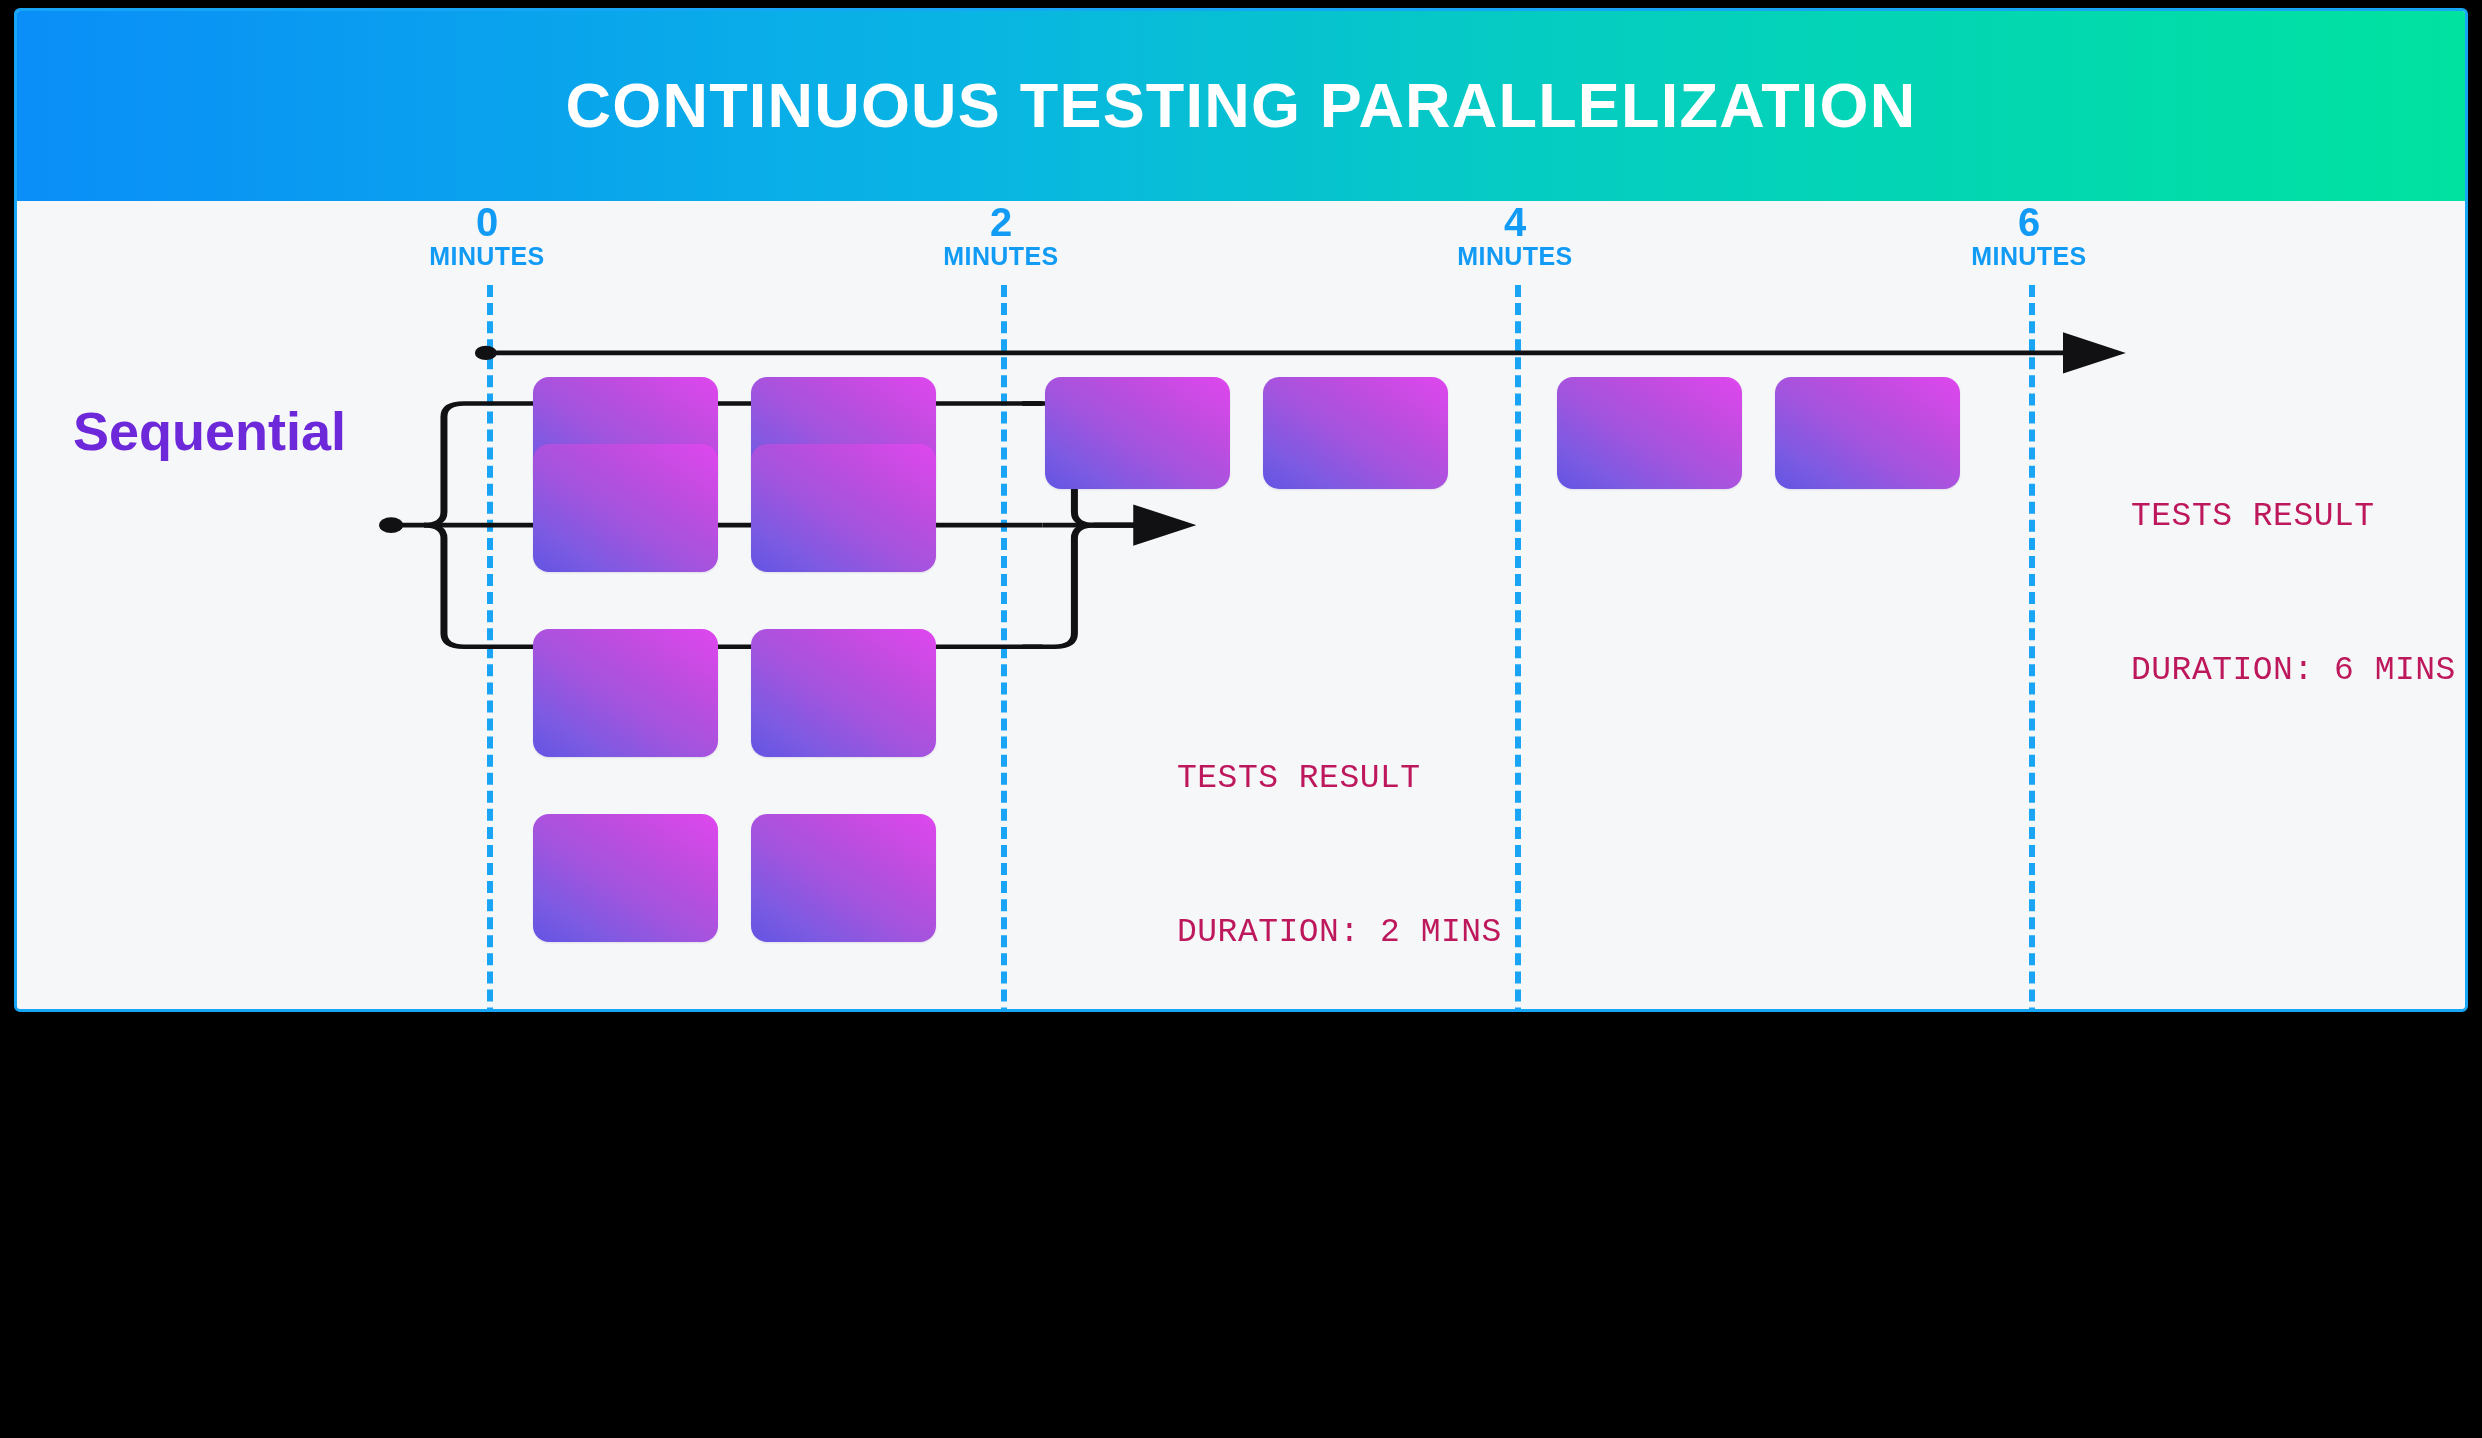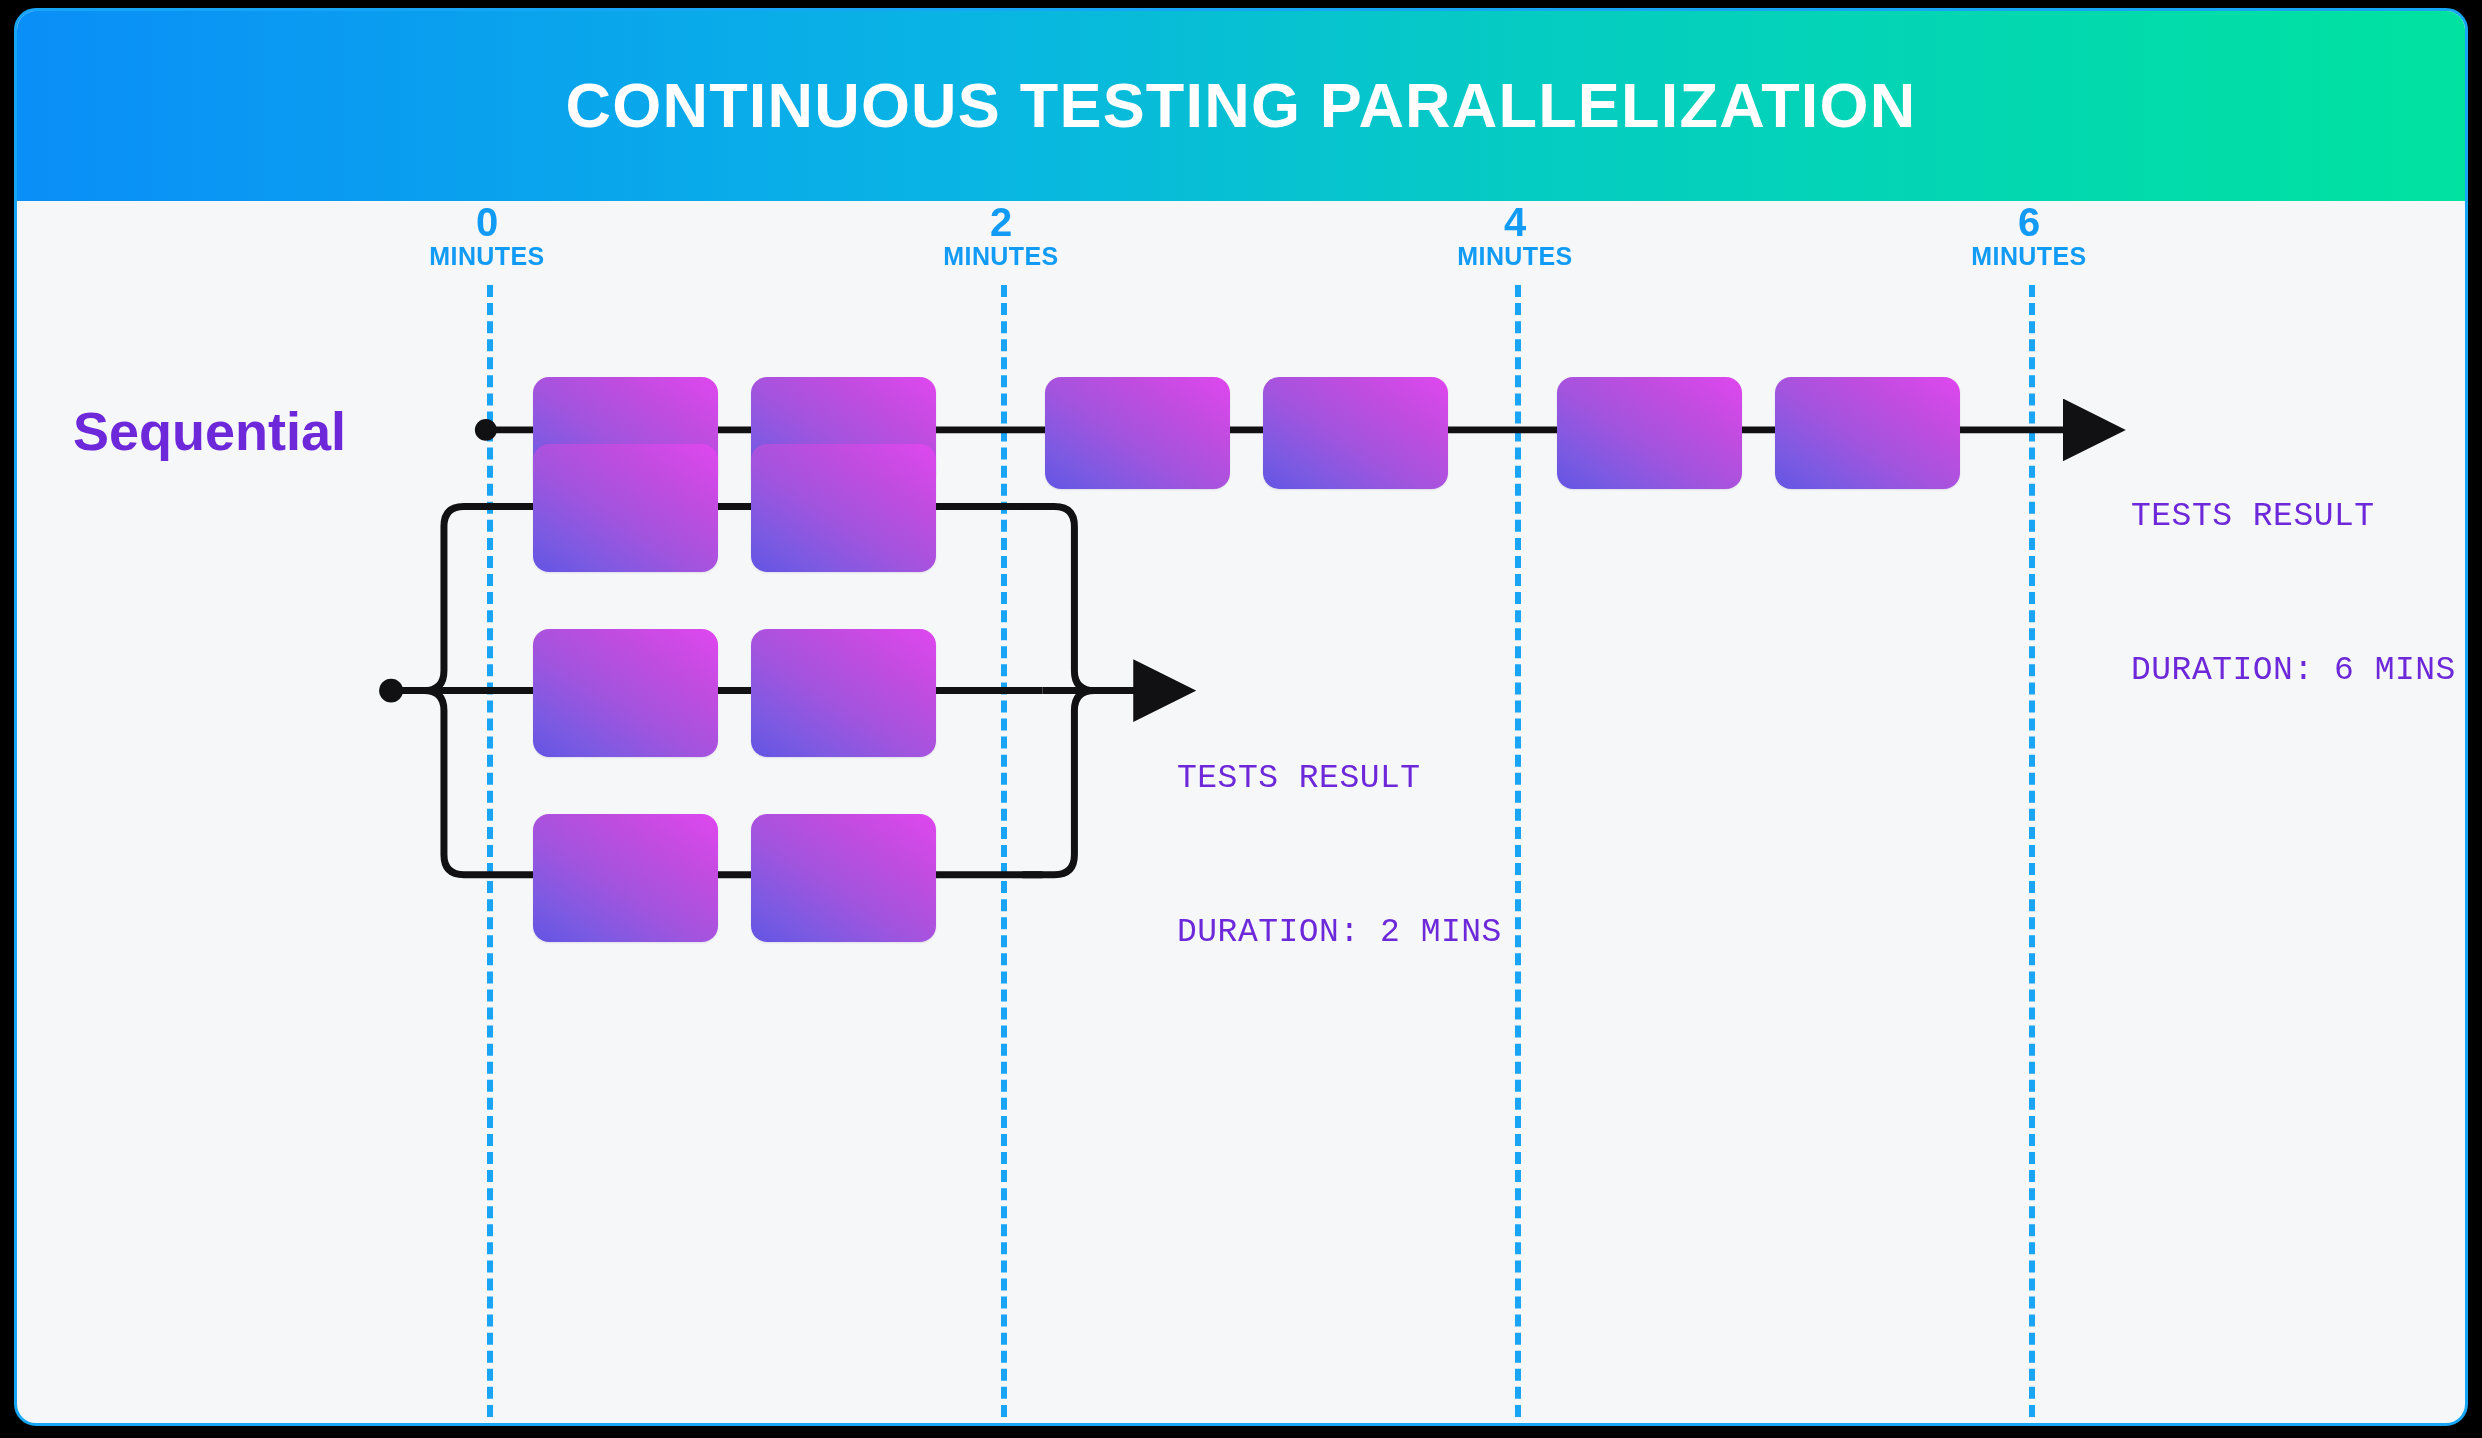--- a/index.html
+++ b/index.html
@@ -13,23 +13,23 @@
     height: 1438px;
     overflow: hidden;
     font-family: "Liberation Sans", sans-serif;
   }
 
   #frame {
     position: absolute;
     left: 14px;
     top: 8px;
     width: 2454px;
-    height: 1418px;
+    height: 1004px;
     background: #f6f7f8;
-    border-radius: 22px;
+    border-radius: 6px;
     border: 3px solid #17a6f5;
     box-sizing: border-box;
     overflow: hidden;
   }
 
   
   #header {
     position: absolute;
     left: -2px;
     top: -2px;
@@ -117,21 +117,21 @@
     height: 100%;
     pointer-events: none;
   }
 
   
   .result-text {
     position: absolute;
     font-family: "Liberation Mono", monospace;
     font-size: 33px;
     line-height: 1.55;
-    color: #6d28d9;
+    color: #be185d;
     white-space: pre;
     letter-spacing: 0.5px;
   }
   .result-text span { display: block; }
 </style>
 </head>
 <body>
 
 <div id="frame">
 

